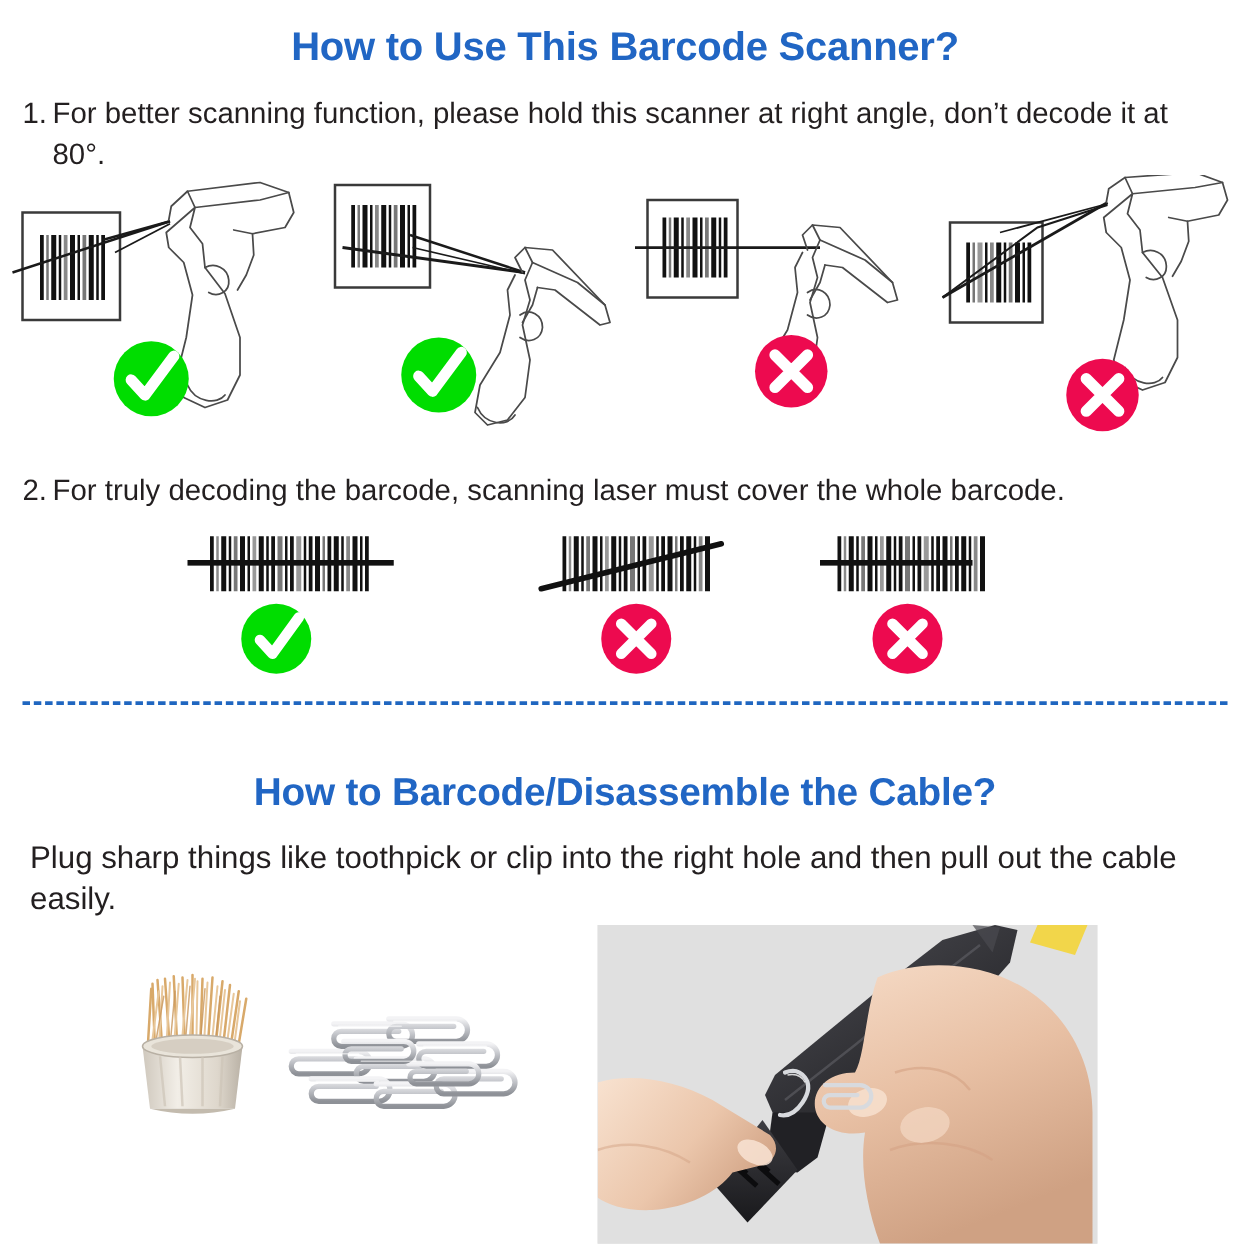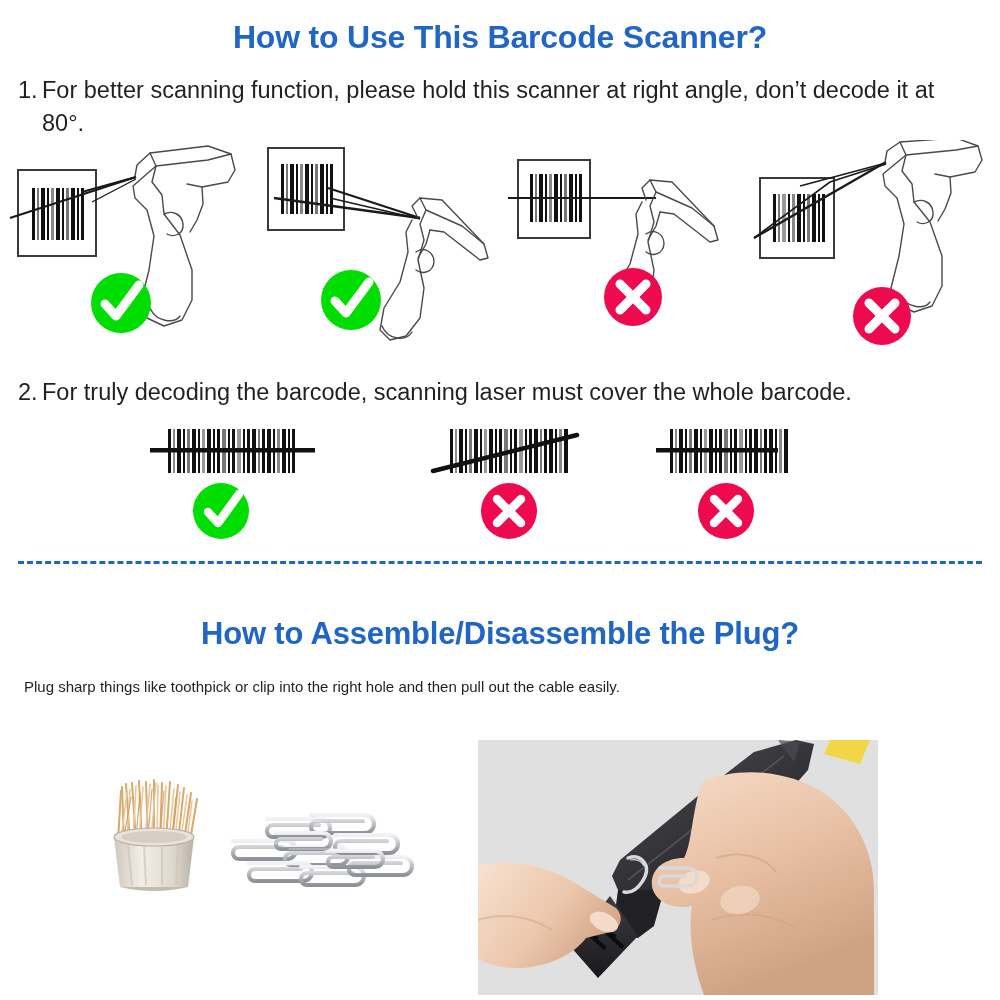--- a/index.html
+++ b/index.html
@@ -20,21 +20,21 @@
 
   
   .step{position:absolute;display:flex;align-items:flex-start;font-size:23.5px;line-height:33px;}
   .step .num{width:42px;flex:0 0 42px;padding-left:18px;box-sizing:border-box;}
   .step .txt{flex:1;}
   #step-1{top:74px;left:0;width:1000px;}
   #step-1 .txt{max-width:925px;}
   #step-2{top:376px;left:0;width:1000px;}
   #para-cable{
     position:absolute;top:670px;left:24px;width:955px;
-    font-size:15px;line-height:33px;
+    font-size:25px;line-height:33px;
   }
 
   
   #divider{
     position:absolute;left:18px;top:561px;width:964px;height:0;
     border-top:3px dashed #1f66c0;
   }
 
   
   .row{position:absolute;left:0;width:1000px;}
@@ -330,21 +330,21 @@
         <g>
           <circle cx="86" cy="96" r="28" fill="#ed0a4f"></circle>
           <path d="M74 84 L98 108 M98 84 L74 108" stroke="#fff" stroke-width="8.5" stroke-linecap="round"></path>
         </g>
       </svg>
     </div>
   </div>
 
   <div id="divider"></div>
 
-  <div class="title" id="title-2">How to Assemble/Disassemble the Plug?</div>
+  <div class="title" id="title-2">How to Barcode/Disassemble the Cable?</div>
 
   <div id="para-cable">Plug sharp things like toothpick or clip into the right hole and then pull out the cable easily.</div>
 
   <div class="photo" id="photo-toothpicks">
     <svg viewBox="0 0 140 120" xmlns="http://www.w3.org/2000/svg">
       <defs>
         <linearGradient id="cupg" x1="0" y1="0" x2="1" y2="0">
           <stop offset="0" stop-color="#cfc8bd"></stop>
             <stop offset="0.35" stop-color="#f2eee7"></stop>
           <stop offset="0.75" stop-color="#ded7cc"></stop>

